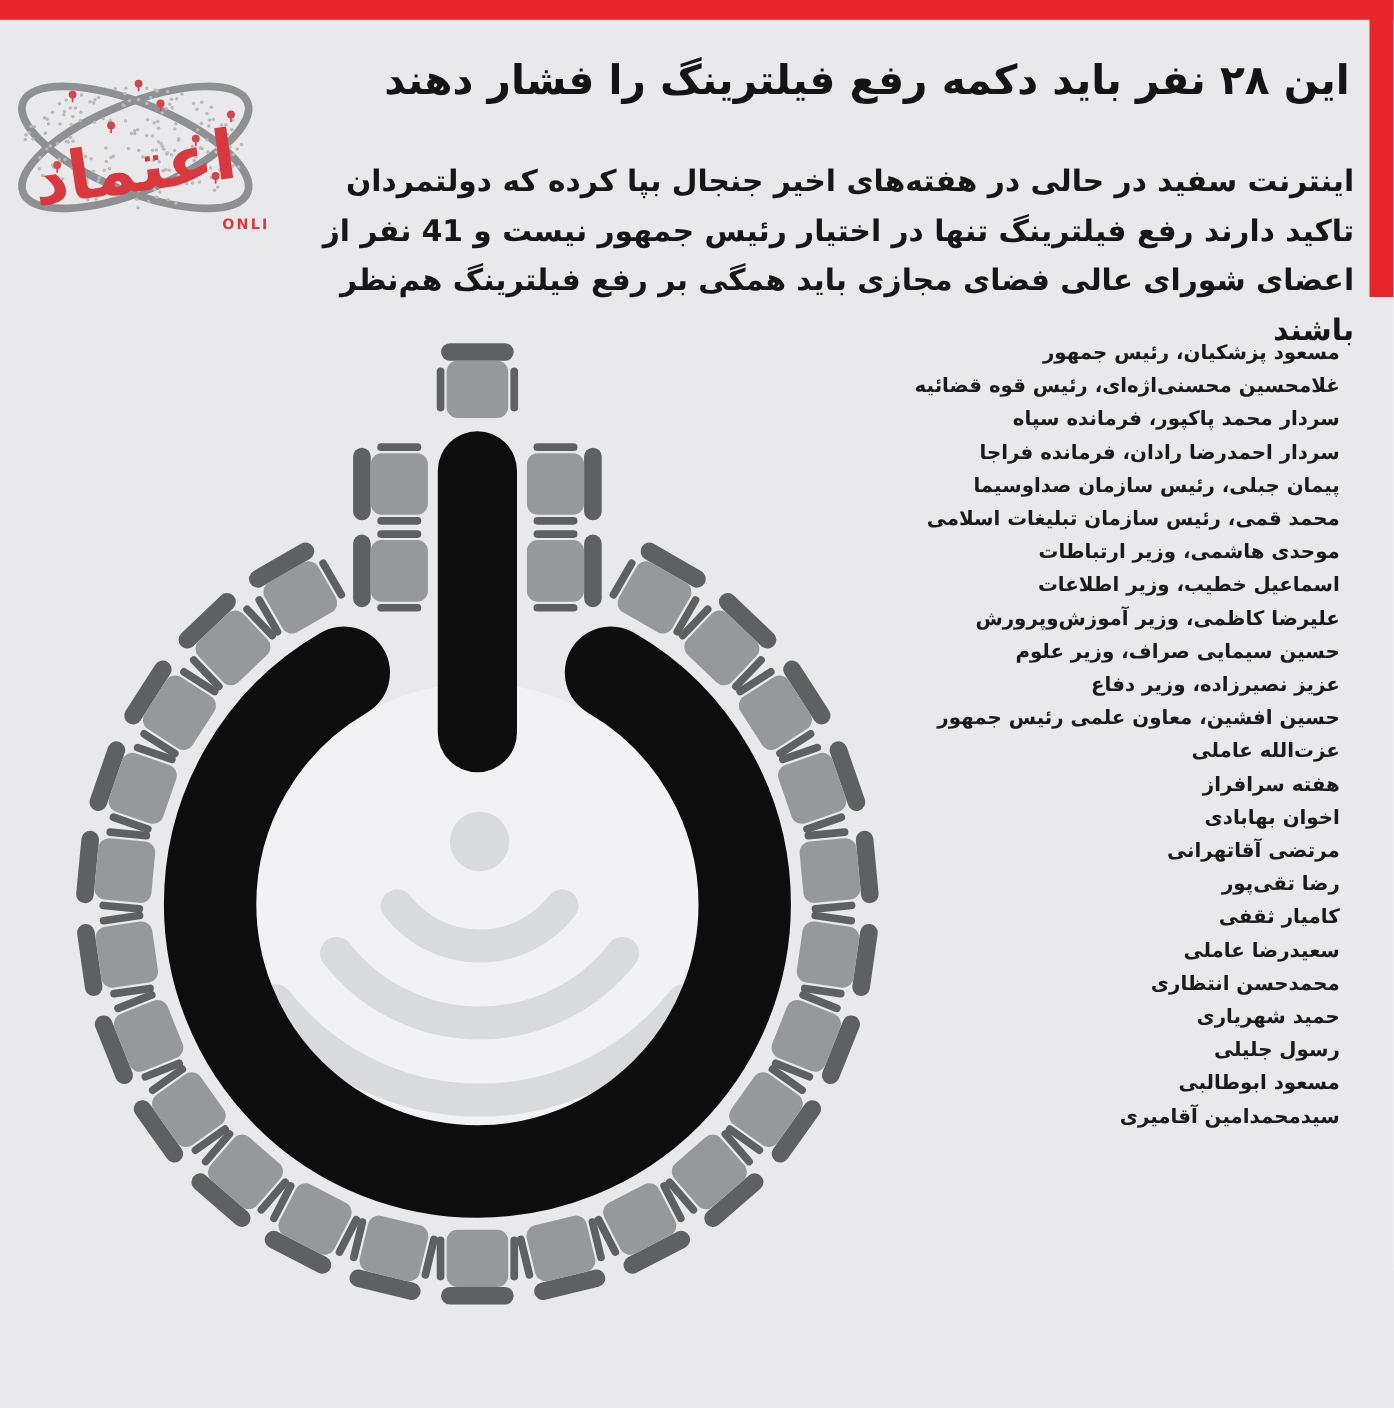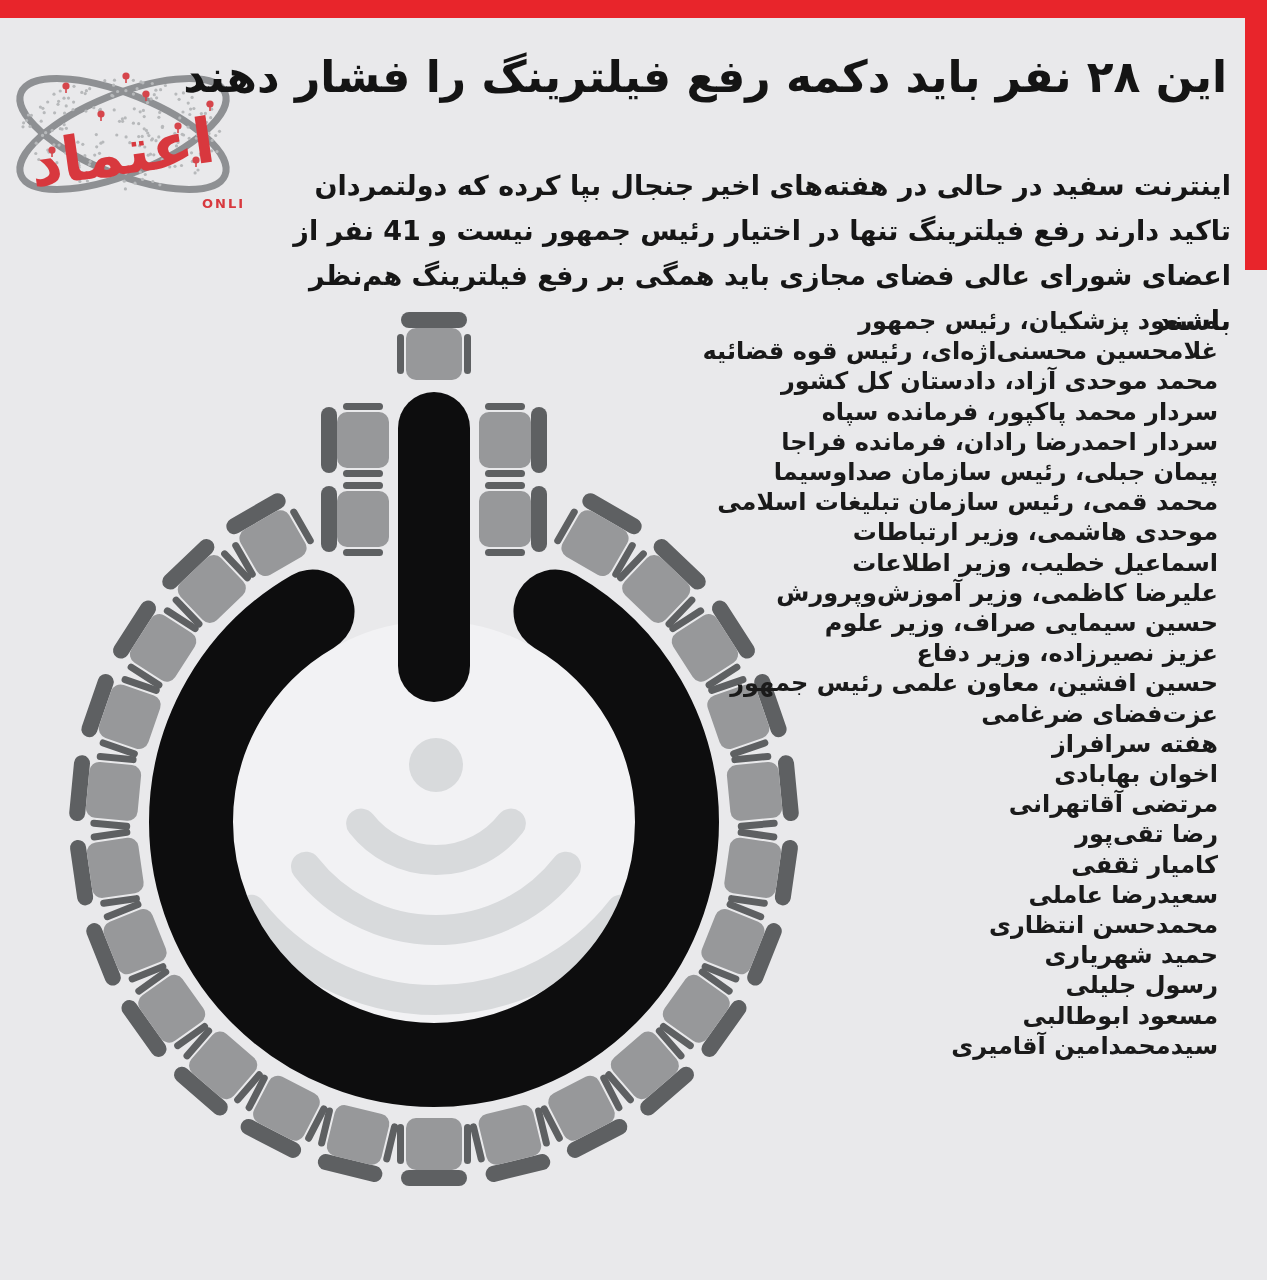--- a/index.html
+++ b/index.html
@@ -10,31 +10,31 @@
     overflow:hidden;
     font-family:"DejaVu Sans",sans-serif;
     direction:rtl;
   }
   .top-bar{position:absolute;top:0;left:0;width:1267px;height:18px;}
   .right-strip{position:absolute;top:0;right:0;width:22px;height:270px;}
   .logo-box{position:absolute;left:6px;top:46px;width:238px;height:178px;}
   .headline{
     position:absolute;top:52px;right:40px;left:250px;
     margin:0;
-    font-size:44px;font-weight:bold;line-height:1.15;
+    font-size:37px;font-weight:bold;line-height:1.15;
     color:#141414;text-align:right;white-space:nowrap;
   }
   .subtitle{
     position:absolute;top:143px;right:36px;left:250px;
     font-size:27px;font-weight:bold;line-height:45px;
-    color:#161616;text-align:right;margin-top:20px;
+    color:#161616;text-align:right;
   }
   .members{
     position:absolute;top:306px;right:49px;width:420px;
-    font-size:24px;font-weight:bold;line-height:30.2px;
+    font-size:18px;font-weight:bold;line-height:30.2px;
     color:#1a1a1a;text-align:right;
   }
   .members .member{white-space:nowrap;}
   .graphic-svg{position:absolute;left:0;top:0;}
 </style>
 </head>
 <body>
 
 <div class="canvas" style="background: rgb(233, 233, 235);">
 
@@ -449,32 +449,31 @@
           <rect x="-28" y="-26" width="56" height="52" rx="10" fill="#97989a"></rect>
           <rect x="-37" y="-20" width="7" height="40" rx="3.5" fill="#5e6062"></rect>
           <rect x="30" y="-20" width="7" height="40" rx="3.5" fill="#5e6062"></rect>
         </g>
       </g>
   </svg>
 
   <div class="members">
       <div class="member">مسعود پزشکیان، رئیس جمهور</div>
       <div class="member">غلامحسین محسنی‌اژه‌ای، رئیس قوه قضائیه</div>
-      <div class="member">محمد موحدی آزاد، دادستان کل کشور</div>
       <div class="member">سردار محمد پاکپور، فرمانده سپاه</div>
       <div class="member">سردار احمدرضا رادان، فرمانده فراجا</div>
       <div class="member">پیمان جبلی، رئیس سازمان صداوسیما</div>
       <div class="member">محمد قمی، رئیس سازمان تبلیغات اسلامی</div>
       <div class="member">موحدی هاشمی، وزیر ارتباطات</div>
       <div class="member">اسماعیل خطیب، وزیر اطلاعات</div>
       <div class="member">علیرضا کاظمی، وزیر آموزش‌وپرورش</div>
       <div class="member">حسین سیمایی صراف، وزیر علوم</div>
       <div class="member">عزیز نصیرزاده، وزیر دفاع</div>
       <div class="member">حسین افشین، معاون علمی رئیس جمهور</div>
-      <div class="member">عزت‌فضای ضرغامی</div>
+      <div class="member">عزت‌الله عاملی</div>
       <div class="member">هفته سرافراز</div>
       <div class="member">اخوان بهابادی</div>
       <div class="member">مرتضی آقاتهرانی</div>
       <div class="member">رضا تقی‌پور</div>
       <div class="member">کامیار ثقفی</div>
       <div class="member">سعیدرضا عاملی</div>
       <div class="member">محمدحسن انتظاری</div>
       <div class="member">حمید شهریاری</div>
       <div class="member">رسول جلیلی</div>
       <div class="member">مسعود ابوطالبی</div>

